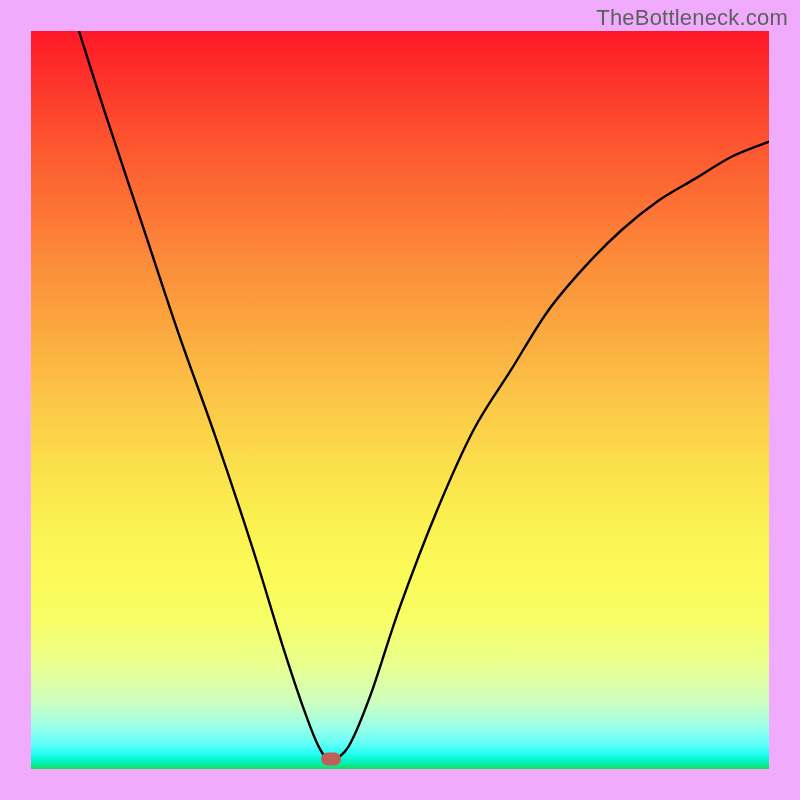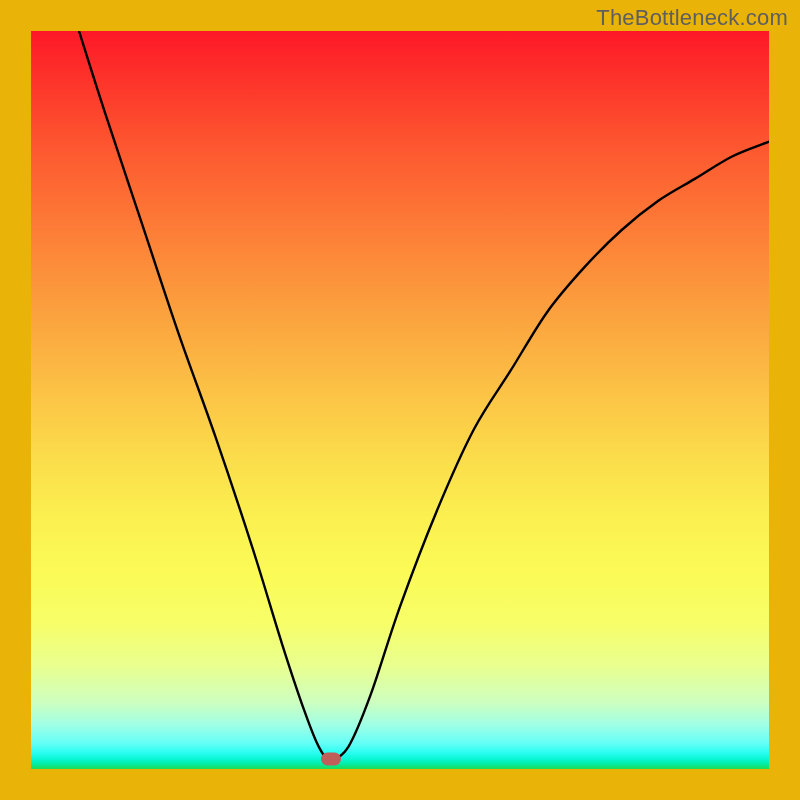--- a/index.html
+++ b/index.html
@@ -8,21 +8,21 @@
     width: 800px;
     height: 800px;
     overflow: hidden;
     background: #000;
     font-family: Arial, Helvetica, sans-serif;
   }
   .frame {
     position: relative;
     width: 800px;
     height: 800px;
-    background: #eab308;
+    background: #f0abfc;
   }
   .attribution {
     position: absolute;
     top: 5px;
     right: 12px;
     color: #5f5f5f;
     font-size: 22px;
     letter-spacing: 0.2px;
     font-weight: 400;
     z-index: 5;

